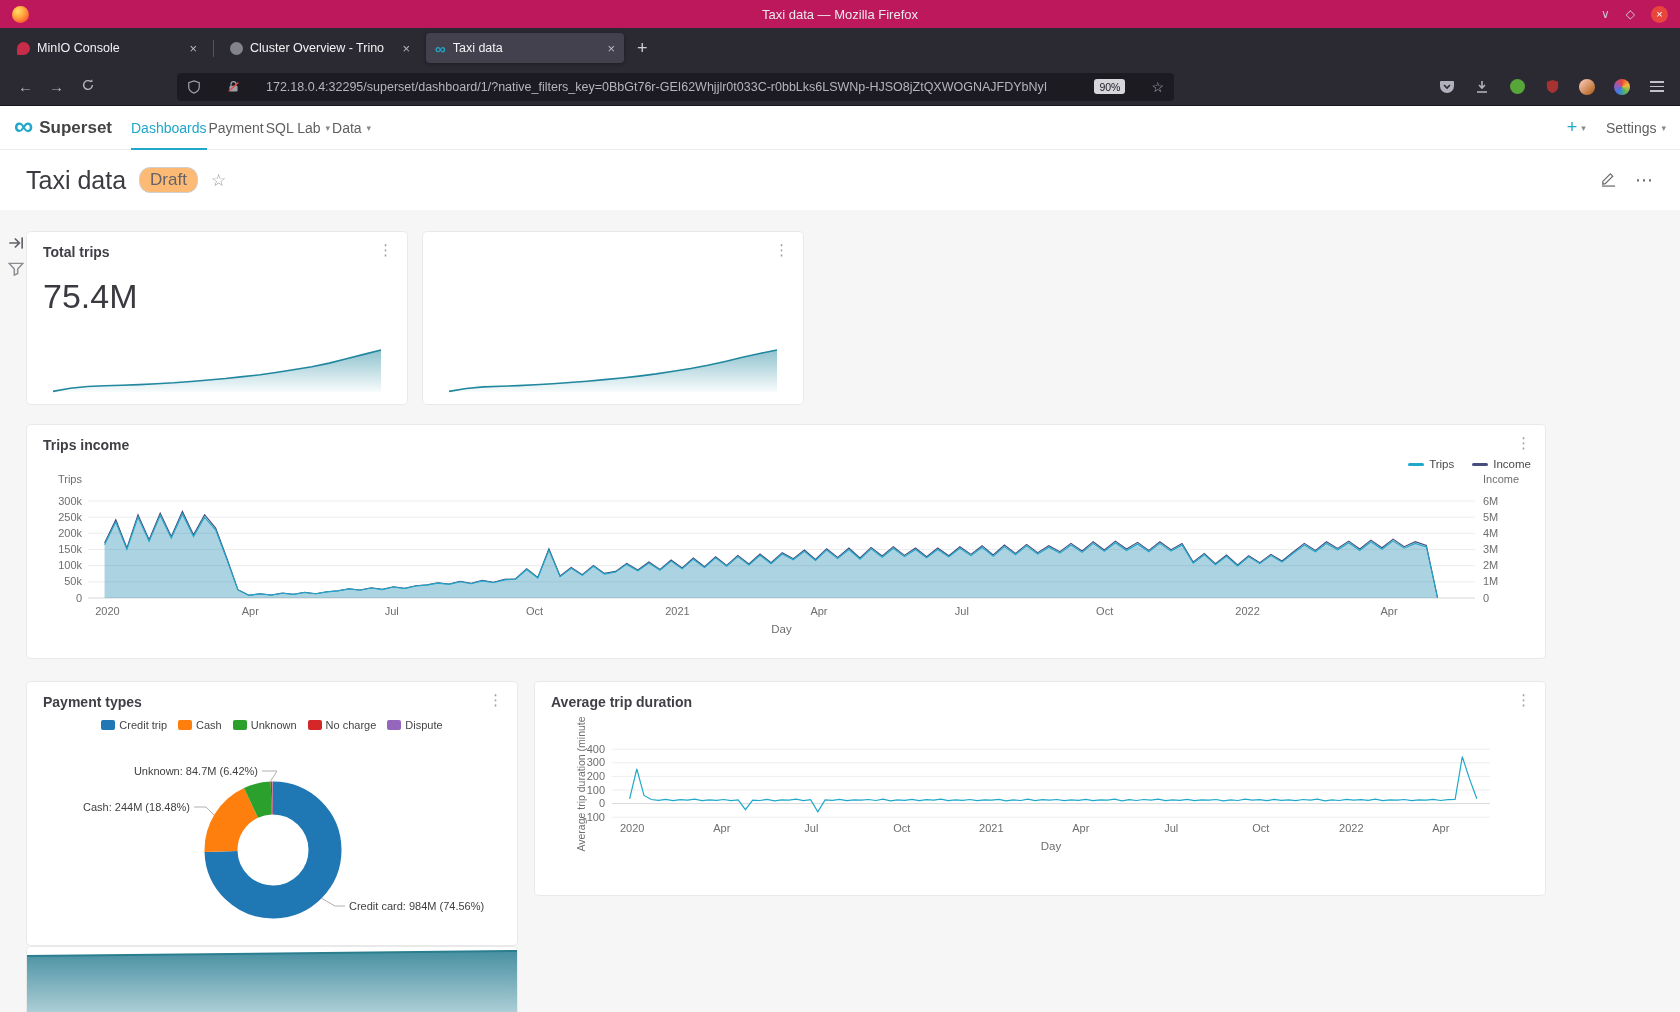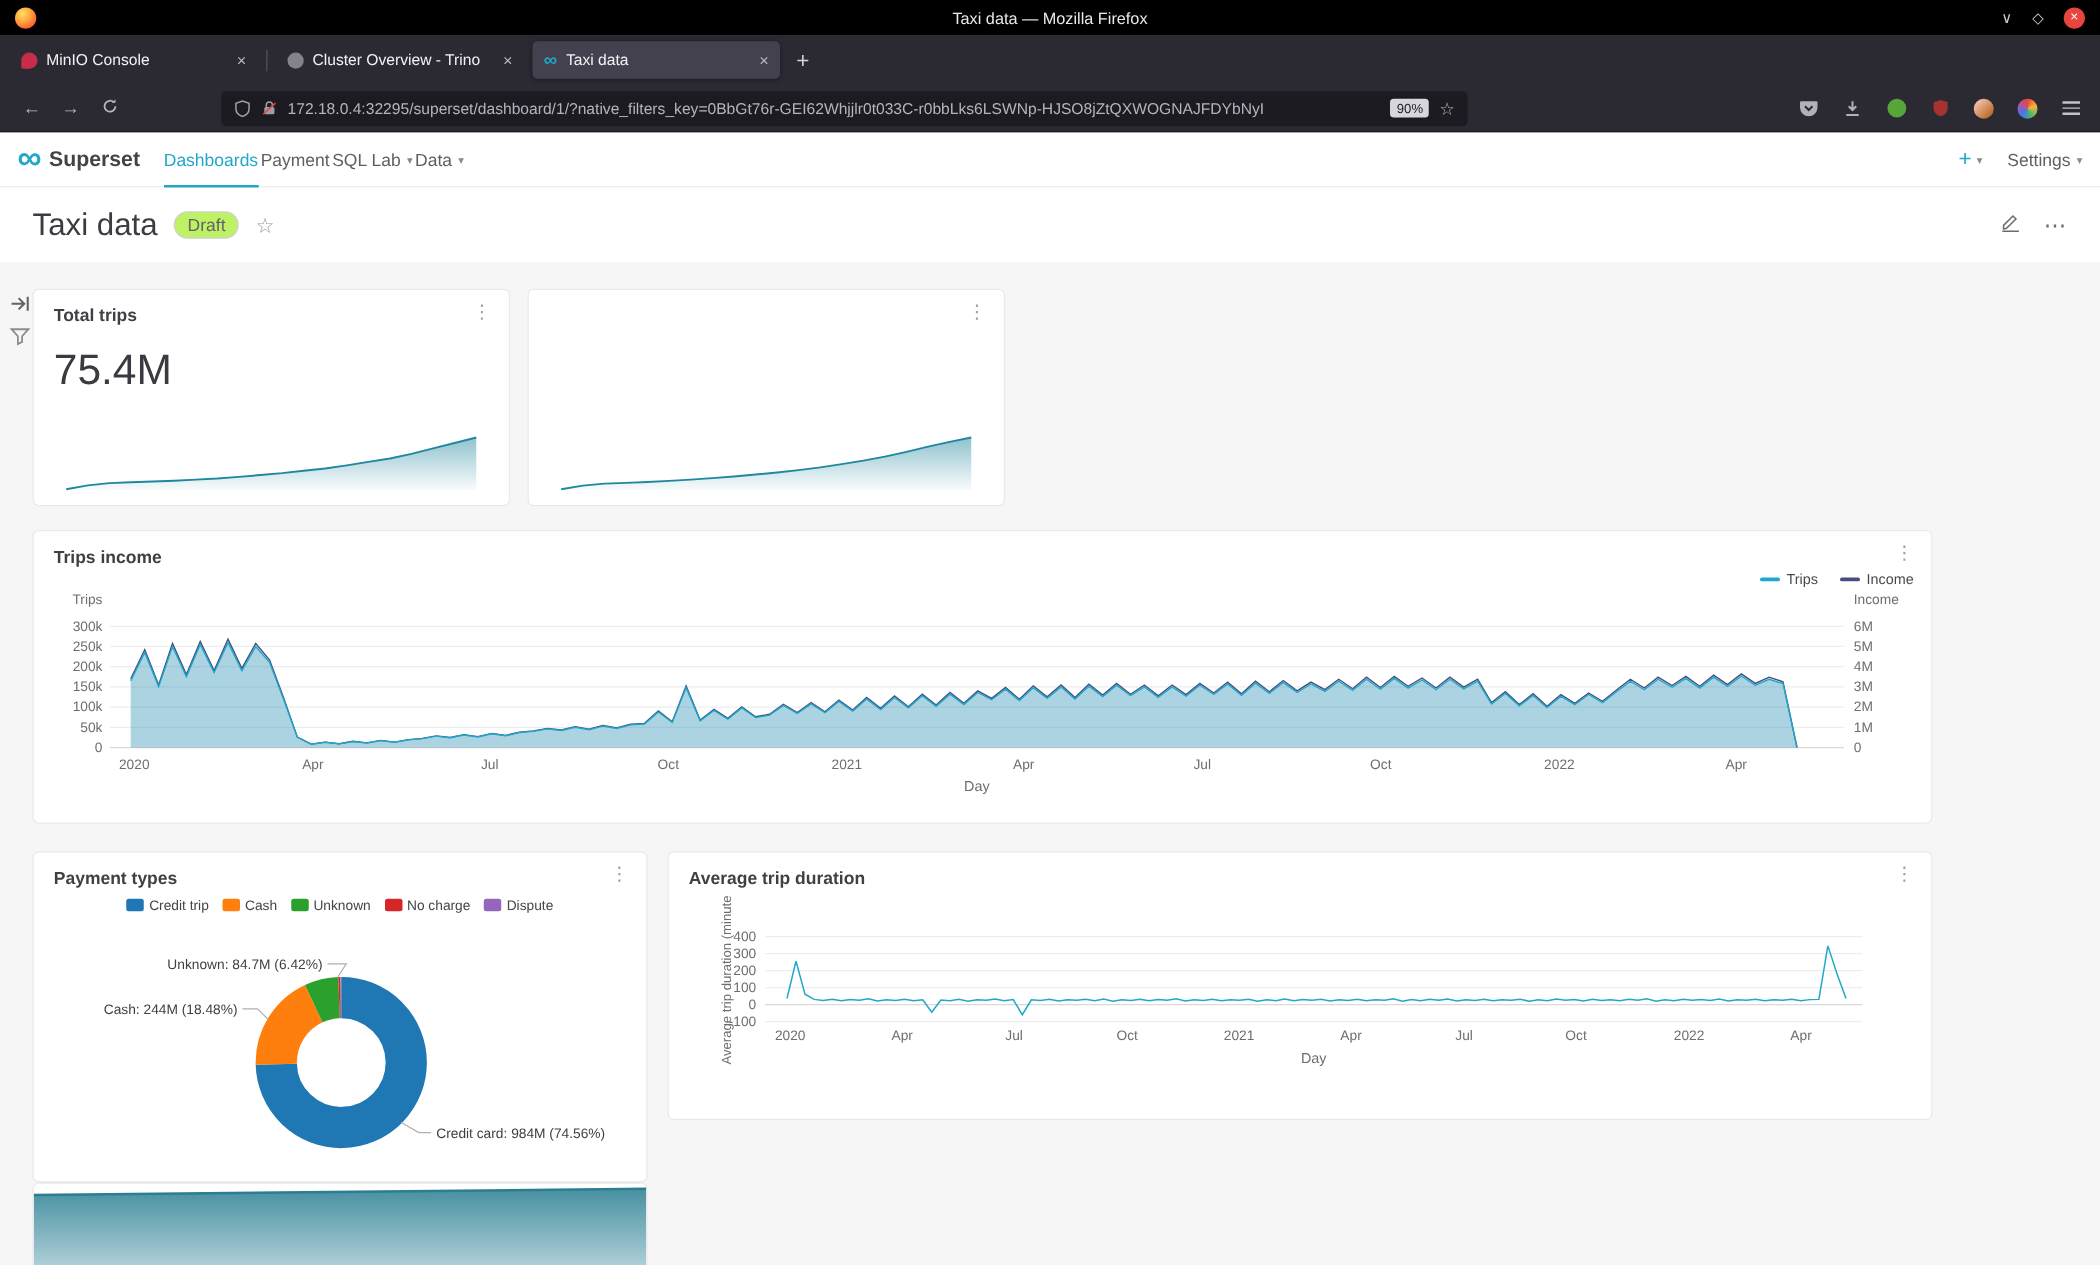--- a/index.html
+++ b/index.html
@@ -1,42 +1,42 @@
 <!DOCTYPE html>
 <html><head>
 <meta charset="utf-8">
 <style>
   *{box-sizing:border-box;margin:0;padding:0}
   html,body{width:1680px;height:1012px}
   body{font-family:"Liberation Sans",sans-serif;overflow:hidden;background:#f6f6f7}
   svg text{font-family:"Liberation Sans",sans-serif}
 
   
-  .titlebar{height:28px;background:#000000;display:flex;align-items:center;padding:0 12px;position:relative}
+  .titlebar{height:28px;background:#be185d;display:flex;align-items:center;padding:0 12px;position:relative}
   .ff-logo{width:17px;height:17px;border-radius:50%;background:radial-gradient(circle at 35% 30%,#ffe066 0%,#ffa63e 40%,#ff5f2e 75%,#e03c1f 100%)}
   .win-title{position:absolute;left:0;right:0;text-align:center;color:#e8e8ed;font-size:13px;pointer-events:none}
   .win-controls{margin-left:auto;display:flex;align-items:center;gap:16px;z-index:1}
   .wc{color:#c9c9d2;font-size:12px;line-height:1}
   .wc-close{width:17px;height:17px;border-radius:50%;background:#e8453c;color:#fff;font-size:11px;display:flex;align-items:center;justify-content:center}
 
   .tabbar{height:40px;background:#2b2a33;display:flex;align-items:center;padding:5px 8px;gap:7px}
   .tab{width:198px;height:30px;border-radius:4px;display:flex;align-items:center;gap:7px;padding:0 9px;color:#f2f2f5;font-size:12.5px;position:relative;flex:0 0 auto}
   .tab.active{background:#42414d;box-shadow:0 1px 4px rgba(0,0,0,.35)}
   .tabsep{width:1px;height:17px;background:#54535e;flex:0 0 auto}
   .tab-label{white-space:nowrap;overflow:hidden;text-overflow:ellipsis;flex:1}
   .tab-close{color:#b9b9c4;font-size:13px}
   .newtab{color:#d0d0d8;font-size:18px;margin-left:6px}
   .fav{width:13px;height:13px;flex:0 0 auto}
   .fav-minio{background:#c72c48;border-radius:50% 50% 50% 12%}
   .fav-trino{background:#83838d;border-radius:50%}
   .fav-superset{color:#20a7c9;font-size:15px;font-weight:bold;line-height:13px;width:auto}
 
   .urlbar{height:38px;background:#2b2a33;display:flex;align-items:center;padding:0 10px;border-bottom:1px solid #17161d}
   .nav-btn{color:#b6b6c0;font-size:15px;width:31px;text-align:center}
-  .url-field{width:997px;height:28px;margin-left:74px;background:#1c1b22;border-radius:4px;display:flex;align-items:center;gap:8px;padding:0 10px}
+  .url-field{width:997px;height:28px;margin-left:74px;background:#1c1b22;border-radius:4px;display:flex;align-items:center;gap:26px;padding:0 10px}
   .url-text{flex:1;color:#b4b4be;font-size:12.5px;white-space:nowrap;overflow:hidden}
   .zoom-chip{background:#d7d7db;color:#20202a;font-size:10.5px;border-radius:3px;padding:1.5px 5px;flex:0 0 auto}
   .star-icon{color:#b4b4be;font-size:14px;flex:0 0 auto}
   .url-icons{margin-left:auto;display:flex;align-items:center;gap:17px;padding-right:4px}
   .uicon{width:18px;height:18px;display:flex;align-items:center;justify-content:center}
   .green-dot{width:15px;height:15px;border-radius:50%;background:#57a639}
   .avatar{width:16px;height:16px;border-radius:50%;background:linear-gradient(135deg,#f0b9a0 20%,#b5651d 90%)}
   .pinwheel{width:16px;height:16px;border-radius:50%;background:conic-gradient(#e8463c,#f5b63c,#58b85c,#3c7ce8,#9b59b6,#e8463c)}
   .hamburger div{width:14px;height:1.7px;background:#c2c2cc;margin:2.5px 0}
 
@@ -48,21 +48,21 @@
   .nav-item{font-size:14px;color:#5f5f5f;margin:0 1px;height:44px;display:flex;align-items:center;gap:5px}
   .nav-item.active{color:#20a7c9;box-shadow:inset 0 -2px 0 #20a7c9}
   .caret{font-size:9px;color:#8a8a8a}
   .hdr-right{margin-left:auto;display:flex;align-items:center;gap:20px}
   .plus-btn{color:#20a7c9;font-size:18px;display:flex;align-items:center;gap:4px}
   .settings-btn{font-size:14px;color:#5f5f5f;display:flex;align-items:center;gap:5px}
 
   
   .title-row{height:60px;background:#fff;display:flex;align-items:center;padding:0 26px;gap:13px}
   .dash-title{font-size:25px;color:#3b3b41}
-  .draft-badge{font-size:14px;color:#63636b;border:1px solid #cfcfd4;background:#bef264;border-radius:11px;padding:2px 10px}
+  .draft-badge{font-size:17px;color:#63636b;border:1px solid #cfcfd4;background:#fdba74;border-radius:11px;padding:2px 10px}
   .fav-star{color:#9a9aa0;font-size:17px}
   .title-actions{margin-left:auto;display:flex;align-items:center;gap:18px;color:#6b6b70}
   .dots-h{font-size:18px;color:#6b6b70;letter-spacing:1px}
 
   
   .dashboard{position:relative;height:802px;background:#f6f6f7;overflow:hidden}
   .card{position:absolute;background:#fff;border-radius:4px;box-shadow:0 0 0 1px rgba(0,0,0,0.05)}
   .card-head{display:flex;align-items:flex-end;padding:12px 16px 0}
   .card-title{font-size:14px;font-weight:700;color:#3f3f46}
   .kebab{position:absolute;top:10px;right:14px;color:#9aa0a6;font-size:15px;line-height:1;cursor:pointer}

